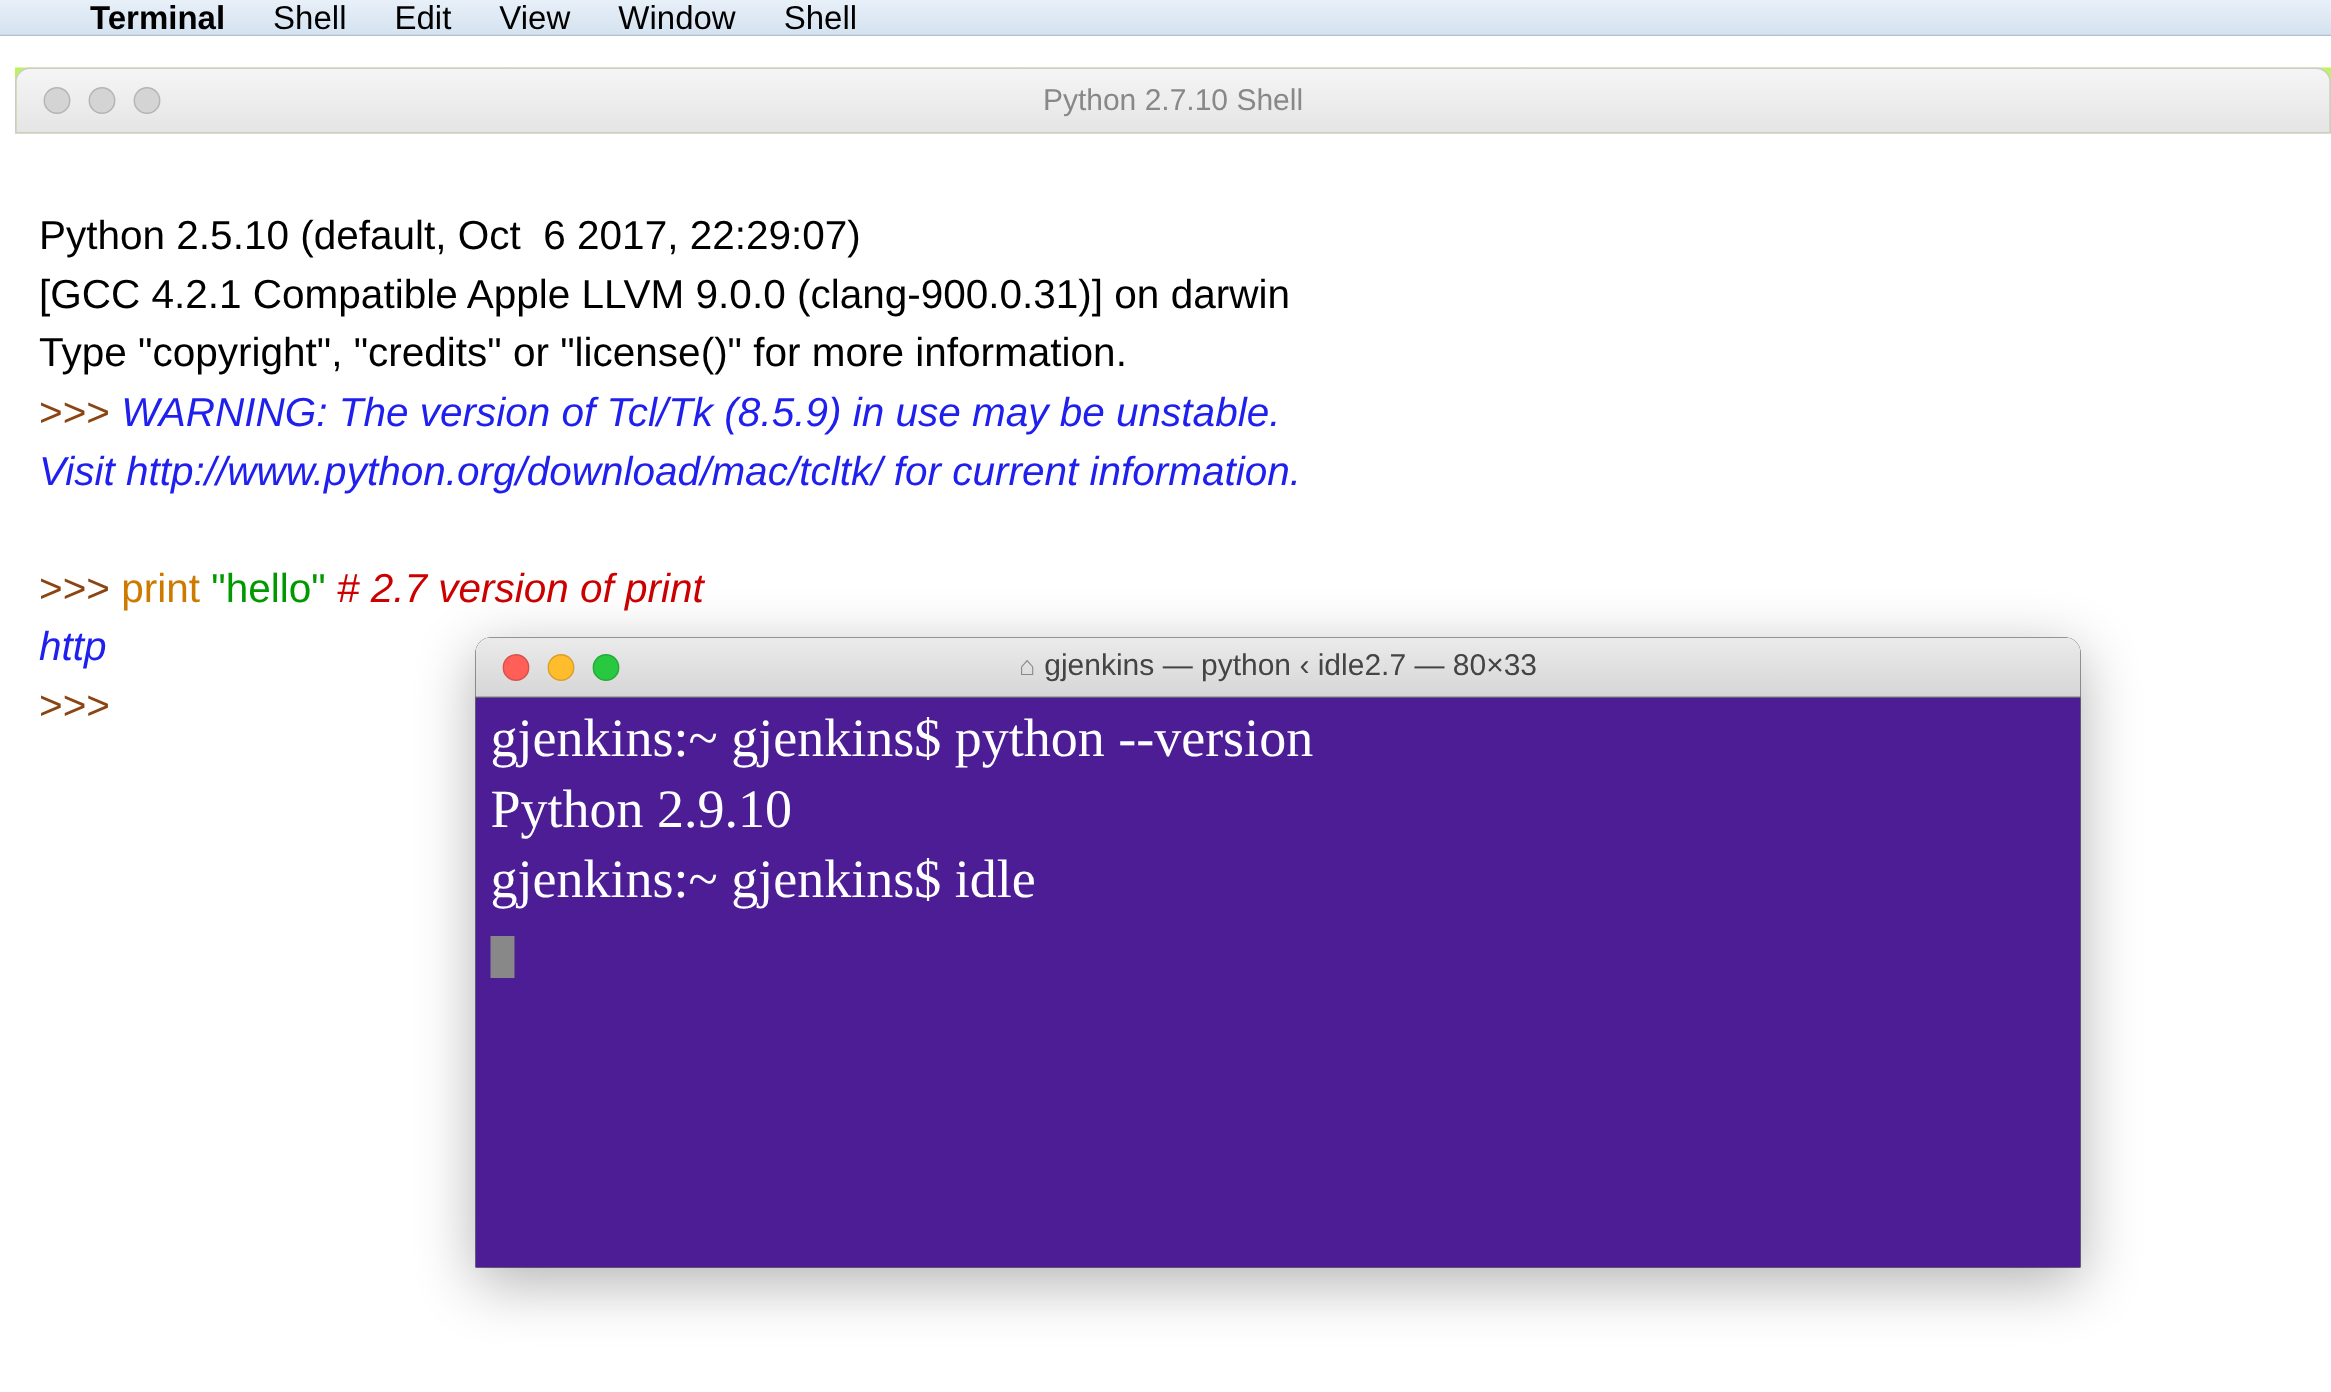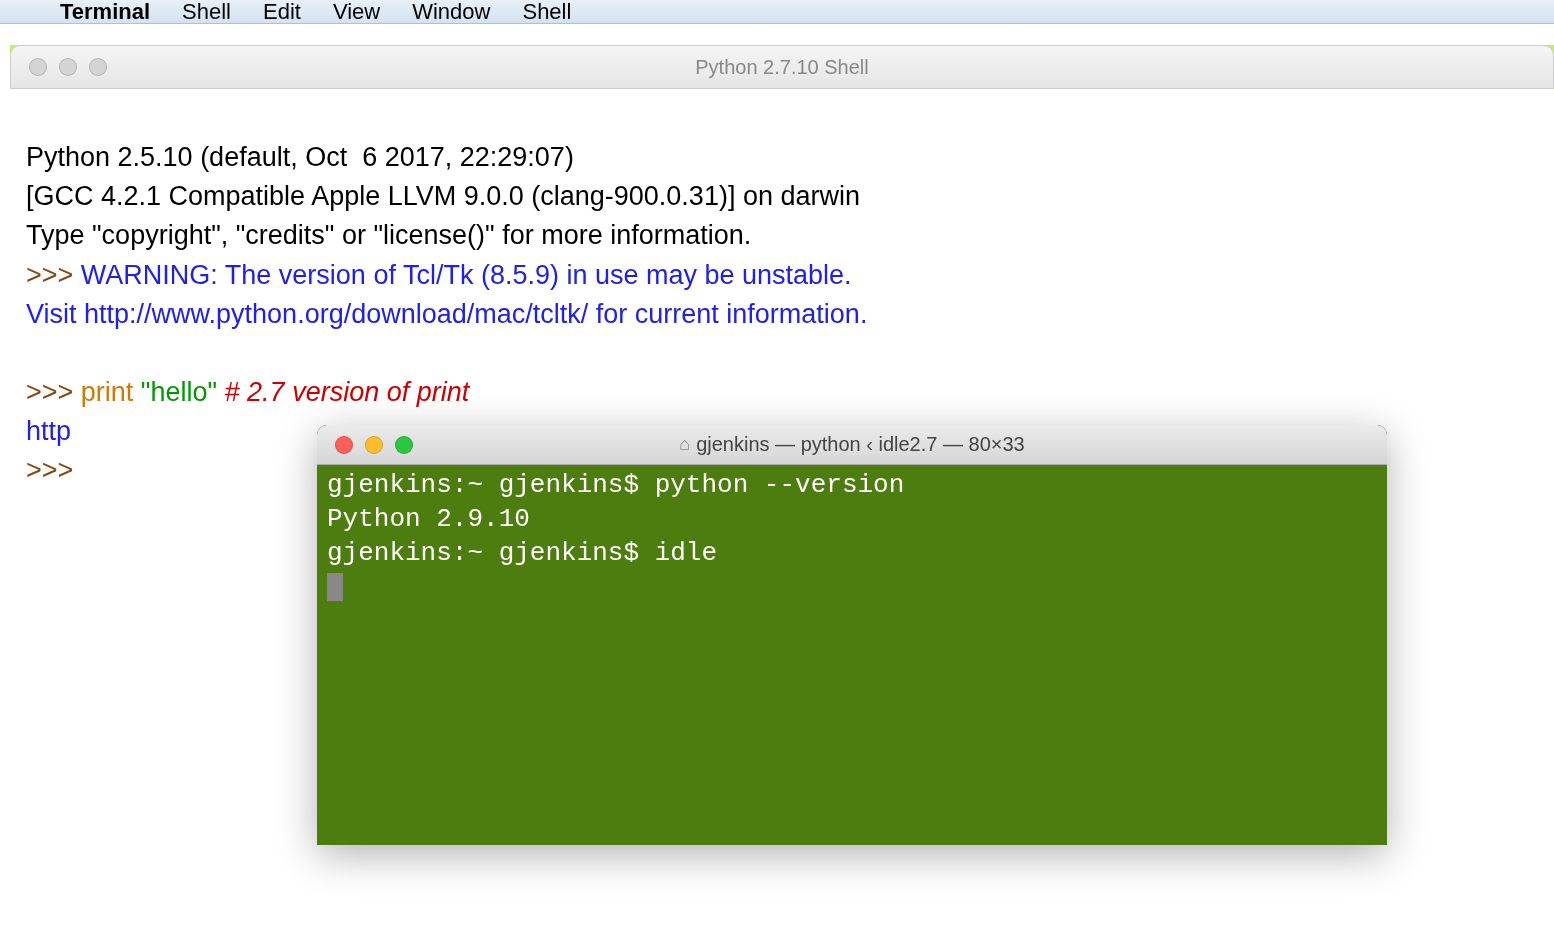--- a/index.html
+++ b/index.html
@@ -89,21 +89,21 @@
     }
     .idle-content {
       padding: 10px 16px;
       font-family: "Helvetica Neue", Arial, sans-serif;
       font-size: 27px;
       line-height: 1.45;
       white-space: pre-wrap;
       background: #fff;
     }
     .txt-black { color: #000; }
-    .txt-blue { color: #2020ee; }
+    .txt-blue { color: #2020ee; font-style: italic; }
     .txt-brown { color: #8b4513; }
     .txt-orange { color: #cc7a00; }
     .txt-green { color: #009900; }
     .txt-red { color: #cc0000; font-style: italic; }
     .terminal-window {
       position: absolute;
       top: 425px;
       left: 317px;
       width: 1070px;
       background: #000;
@@ -130,24 +130,24 @@
       display: flex;
       align-items: center;
       justify-content: center;
       gap: 6px;
     }
     .home-icon {
       font-size: 18px;
       color: #888;
     }
     .terminal-content {
-      background: #4d7c0f;
+      background: #4c1d95;
       color: #fff;
-      font-family: Liberation Mono, monospace;
-      font-size: 26px;
+      font-family: Liberation Serif, serif;
+      font-size: 36px;
       line-height: 1.3;
       padding: 4px 10px;
       min-height: 380px;
     }
     .term-line {
       white-space: pre;
     }
     .term-cursor {
       display: inline-block;
       width: 16px;

